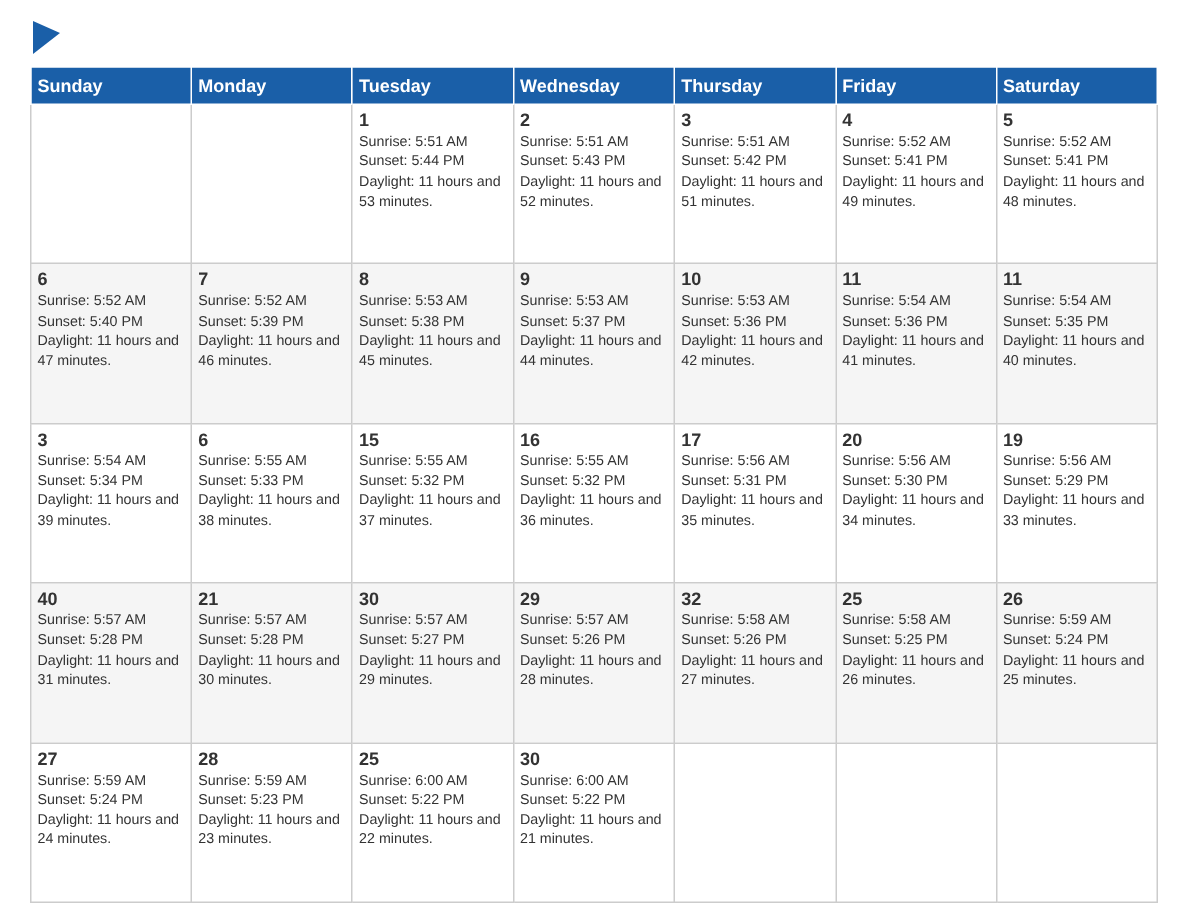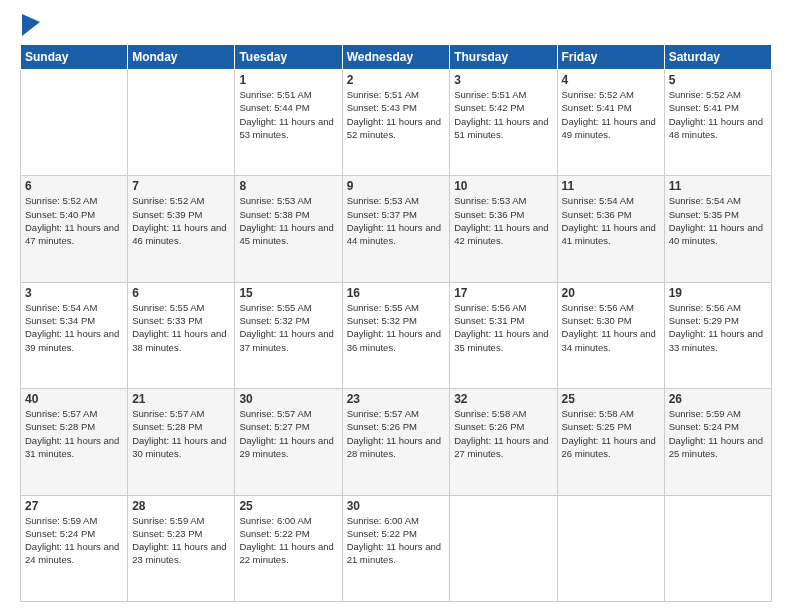--- a/index.html
+++ b/index.html
@@ -205,21 +205,21 @@
         <tr>
           <td><span class="day-num">40</span><span class="day-info" style="white-space: pre-line;">Sunrise: 5:57 AM
 Sunset: 5:28 PM
 Daylight: 11 hours and 31 minutes.</span></td>
           <td><span class="day-num">21</span><span class="day-info" style="white-space: pre-line;">Sunrise: 5:57 AM
 Sunset: 5:28 PM
 Daylight: 11 hours and 30 minutes.</span></td>
           <td><span class="day-num">30</span><span class="day-info" style="white-space: pre-line;">Sunrise: 5:57 AM
 Sunset: 5:27 PM
 Daylight: 11 hours and 29 minutes.</span></td>
-          <td><span class="day-num">23</span><span class="day-info" style="white-space: pre-line;">Sunrise: 5:57 AM
+          <td><span class="day-num">29</span><span class="day-info" style="white-space: pre-line;">Sunrise: 5:57 AM
 Sunset: 5:26 PM
 Daylight: 11 hours and 28 minutes.</span></td>
           <td><span class="day-num">32</span><span class="day-info" style="white-space: pre-line;">Sunrise: 5:58 AM
 Sunset: 5:26 PM
 Daylight: 11 hours and 27 minutes.</span></td>
           <td><span class="day-num">25</span><span class="day-info" style="white-space: pre-line;">Sunrise: 5:58 AM
 Sunset: 5:25 PM
 Daylight: 11 hours and 26 minutes.</span></td>
           <td><span class="day-num">26</span><span class="day-info" style="white-space: pre-line;">Sunrise: 5:59 AM
 Sunset: 5:24 PM

